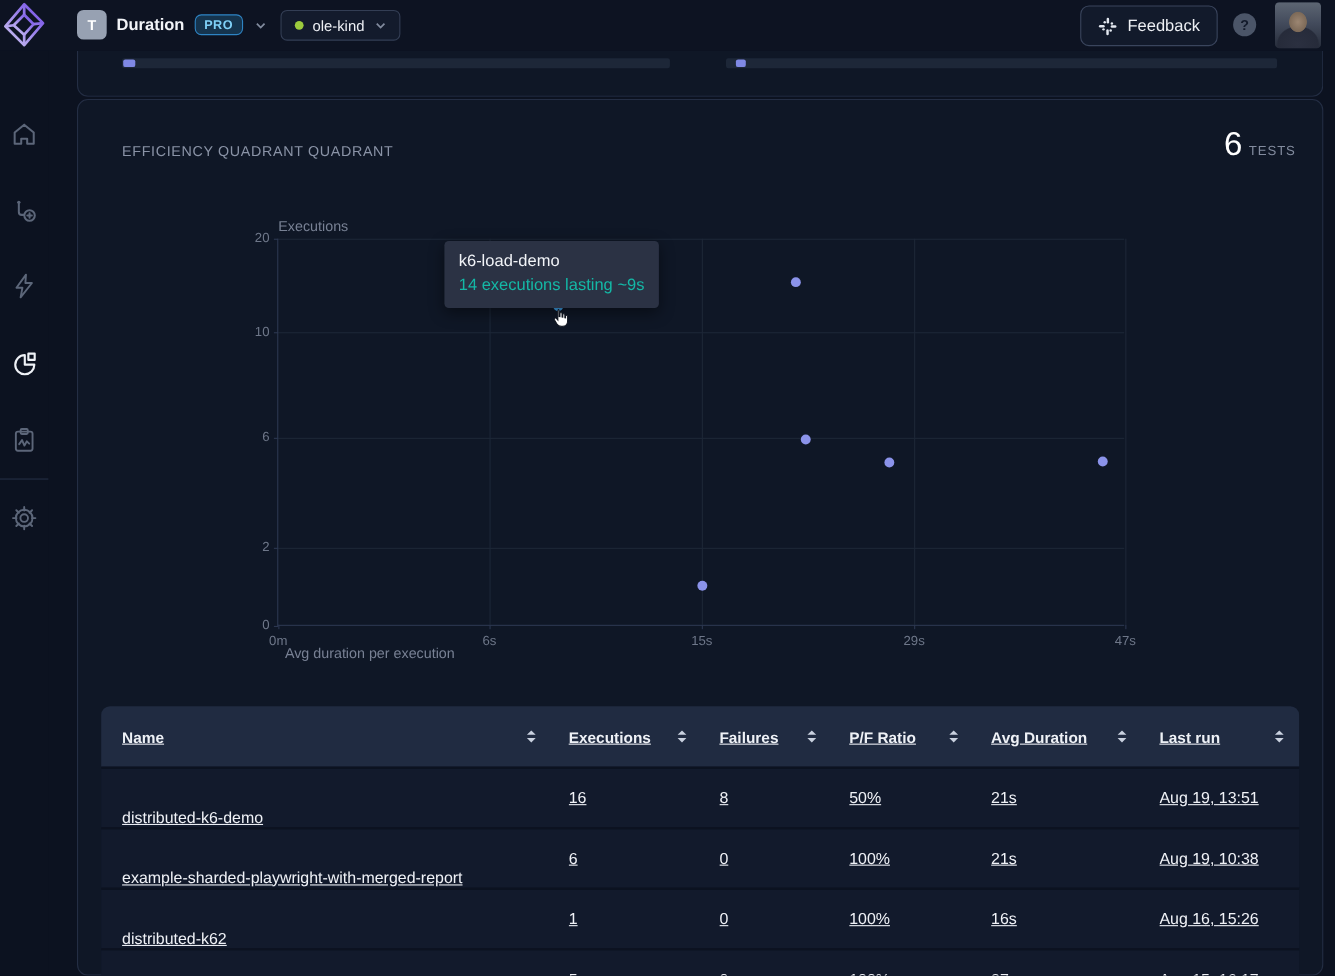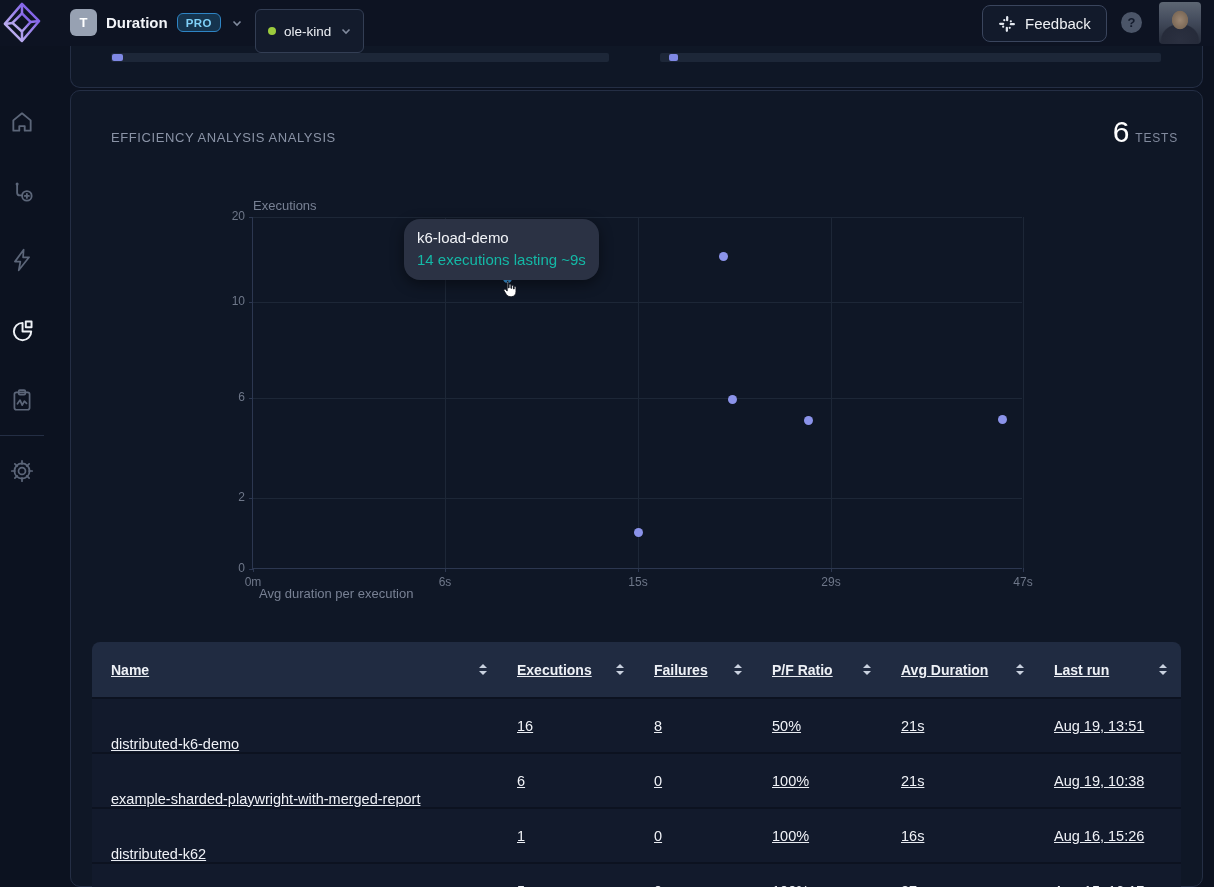--- a/index.html
+++ b/index.html
@@ -8,21 +8,21 @@
   .screen { position:relative; width:1214px; height:887px; overflow:hidden; background:#0c1220; color:#e8ebf1; }
 
   
   .topbar { position:absolute; top:0; left:0; width:1214px; height:46px; background:#0d1322; z-index:30; }
   .logo { position:absolute; left:2px; top:2px; width:40px; height:42px; }
   .org { position:absolute; left:70px; top:9px; display:flex; align-items:center; gap:9px; cursor:pointer; }
   .org-box { width:27px; height:27px; border-radius:6px; background:#97a1b2; color:#fff; font-size:13px; font-weight:bold; display:flex; align-items:center; justify-content:center; }
   .org-name { font-size:15px; font-weight:600; color:#f2f4f8; }
   .pro { font-size:11.5px; font-weight:700; letter-spacing:.4px; color:#7fd0f7; background:#15344e; border:1px solid #2e84c4; border-radius:6px; padding:3px 8px 2px; }
   .chev { width:14px; height:14px; color:#818b9e; }
-  .env { position:absolute; left:255px; top:9px; height:44px; display:flex; align-items:center; gap:8px; padding:0 10px 0 12px; border:1px solid #333e54; border-radius:6px; background:#131b2c; cursor:pointer; }
+  .env { position:absolute; left:255px; top:9px; height:28px; display:flex; align-items:center; gap:8px; padding:0 10px 0 12px; border:1px solid #333e54; border-radius:6px; background:#131b2c; cursor:pointer; }
   .env-dot { width:8px; height:8px; border-radius:50%; background:#9ccb3d; }
   .env-name { font-size:13.5px; color:#eceff4; }
   .feedback { position:absolute; left:982px; top:5px; height:37px; display:flex; align-items:center; gap:9px; padding:0 15px; border:1px solid #3a455d; border-radius:8px; background:#121a2b; cursor:pointer; }
   .feedback span { font-size:15px; color:#eef0f4; }
   .help { position:absolute; left:1121px; top:12px; width:21px; height:21px; border-radius:50%; background:#4b5568; color:#121a2b; font-size:13px; font-weight:bold; display:flex; align-items:center; justify-content:center; cursor:pointer; }
   .avatar { position:absolute; left:1159px; top:2px; width:42px; height:42px; border-radius:4px; cursor:pointer;
     background:
       radial-gradient(14px 16px at 21px 18px, #9c8672 0%, #7d6a58 55%, rgba(0,0,0,0) 60%),
       radial-gradient(26px 22px at 21px 38px, #2b3040 0%, #262b3a 70%, rgba(0,0,0,0) 75%),
       linear-gradient(180deg, #5d6673 0%, #434b5c 45%, #262c3a 100%); }
@@ -49,21 +49,21 @@
   .x-axis-title { position:absolute; left:188px; top:495px; font-size:13px; color:#788194; }
   .plot { position:absolute; left:181px; top:126px; width:770px; height:352px; border-left:1px solid #2c3750; border-bottom:1px solid #2c3750; }
   .grid-v { position:absolute; top:0; bottom:0; width:1px; background:#1d2737; }
   .grid-h { position:absolute; left:0; right:0; height:1px; background:#1d2737; }
   .tickm-v { position:absolute; bottom:-4px; width:1px; height:4px; background:#2c3750; }
   .tickm-h { position:absolute; left:-4px; width:4px; height:1px; background:#2c3750; }
   .x-tick { position:absolute; top:358px; width:40px; text-align:center; font-size:12px; color:#6e7789; }
   .y-tick { position:absolute; left:-40px; width:32px; text-align:right; font-size:12px; color:#6e7789; }
   .pt { position:absolute; width:9px; height:9px; border-radius:50%; background:#8b93ea; cursor:pointer; }
   .pt.hov { background:#3fa0e8; }
-  .tooltip { position:absolute; z-index:10; background:#2b3244; border-radius:16px; padding:8px 13px 9px; box-shadow:0 4px 14px rgba(0,0,0,.45); white-space:nowrap; }
+  .tooltip { position:absolute; z-index:10; background:#2b3244; border-radius:4px; padding:8px 13px 9px; box-shadow:0 4px 14px rgba(0,0,0,.45); white-space:nowrap; }
   .tooltip .tt-title { font-size:15px; color:#f2f4f8; line-height:22px; }
   .tooltip .tt-detail { font-size:15px; color:#14b8a6; line-height:22px; }
   .cursor { position:absolute; left:246px; top:62px; z-index:11; width:20px; height:20px; }
 
   
   .table { position:absolute; left:21px; top:551px; width:1089px; }
   .t-head, .t-row { display:grid; grid-template-columns:425px 137px 118px 129px 153px 127px; align-items:center; height:55px;text-decoration:underline; }
   .t-head { background:#202b41; border-radius:8px 8px 0 0; }
   .th { display:flex; align-items:center; justify-content:space-between; padding-right:30px; font-size:14px; font-weight:600; color:#eef1f6; cursor:pointer; }
   .th.c0 { padding-left:19px; }
@@ -190,21 +190,21 @@
   <div class="panel-top">
     <div class="bar-track" style="left:40px;width:498px">
       <div class="bar-fill" style="left:1px;width:11px"></div>
     </div>
     <div class="bar-track" style="left:589px;width:501px">
       <div class="bar-fill" style="left:9px;width:9px"></div>
     </div>
   </div>
 
   <div class="panel">
-    <div class="panel-title">EFFICIENCY ANALYSIS ANALYSIS</div>
+    <div class="panel-title">EFFICIENCY QUADRANT QUADRANT</div>
     <div class="tests-count">
       <b>6</b>
       <i>TESTS</i>
     </div>
 
     <div class="y-axis-title">Executions</div>
 
     <div class="plot">
       <div class="tooltip" style="left: 151px; top: 2px;">
         <div class="tt-title">k6-load-demo</div>

